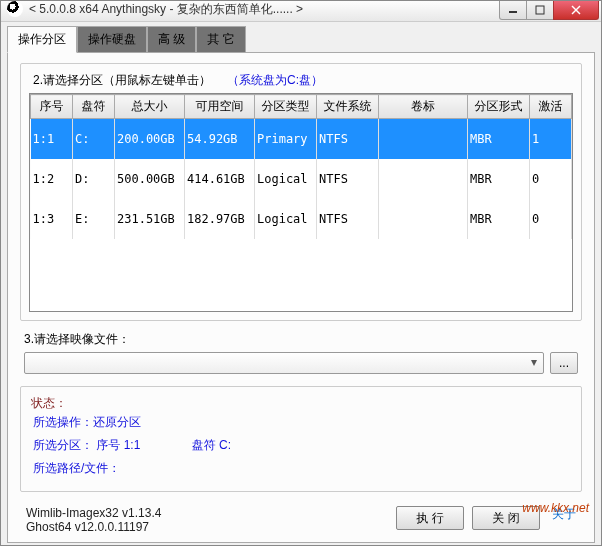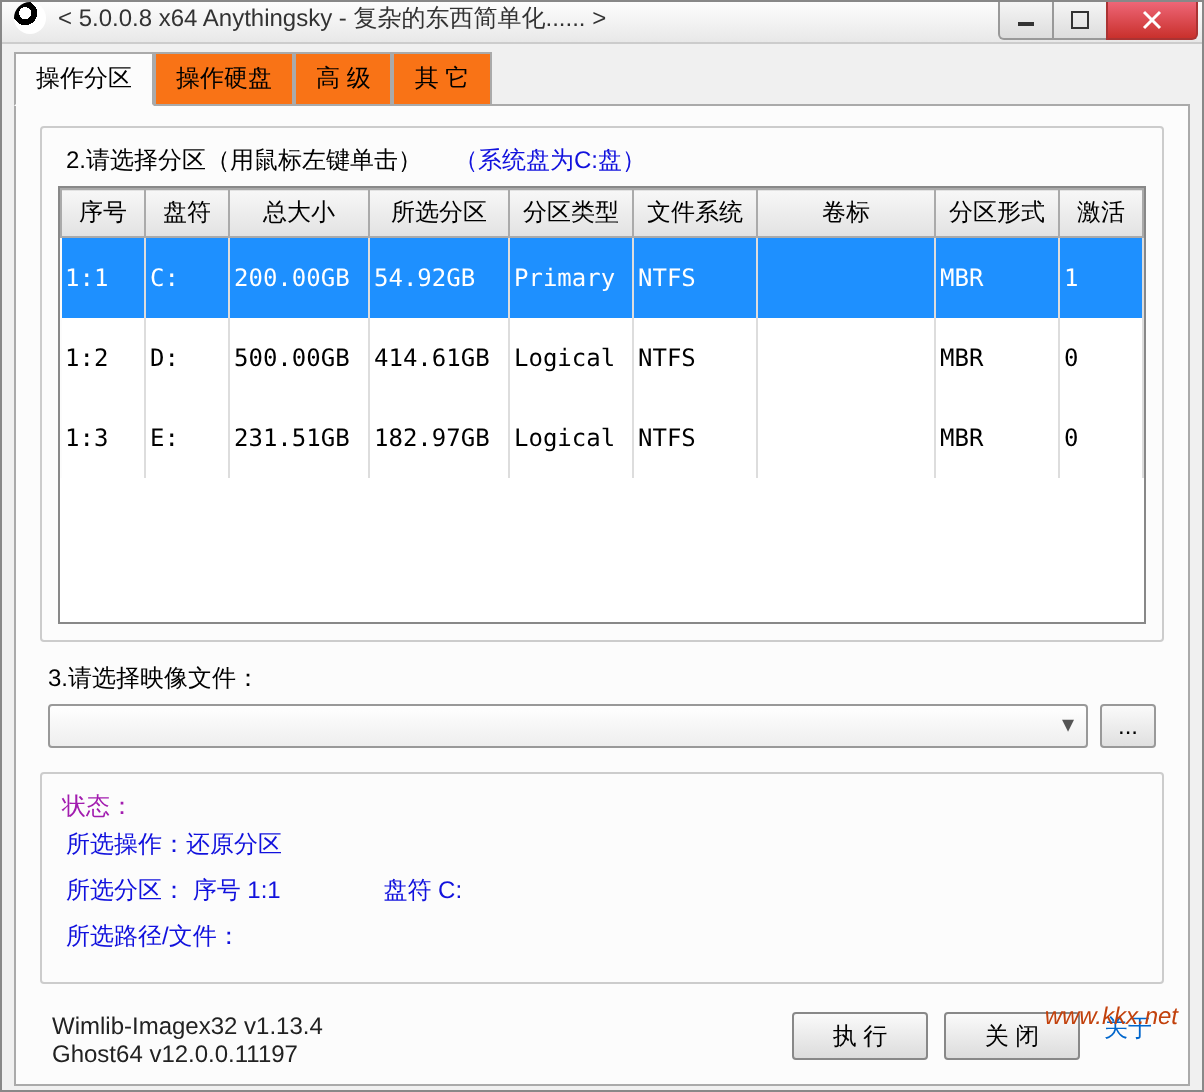--- a/index.html
+++ b/index.html
@@ -10,21 +10,21 @@
 .titlebar-text{flex:1;color:#333}
 .winbtns{display:flex;height:20px;margin-right:2px}
 .winbtn{width:28px;height:19px;border:1px solid #999;border-top:none;background:linear-gradient(#f5f5f5,#ddd);display:flex;align-items:center;justify-content:center;margin-left:-1px;color:#444}
 .winbtn.max{width:28px}
 .winbtn.close{width:46px;background:linear-gradient(#e67,#c9302c);color:#fff;border-color:#a33;border-radius:0 0 3px 0}
 .winbtn.min{border-radius:0 0 0 3px}
 .wrap{flex:1;display:flex;flex-direction:column;padding:4px 6px 6px}
 .tabs{display:flex;margin-bottom:-1px}
 .tab{padding:4px 10px;border:1px solid #aaa;background:#eee;margin-right:0;position:relative;cursor:pointer}
 .tab.active{background:#fcfcfc;border-bottom-color:#fcfcfc;z-index:2}
-.tab:not(.active){border-bottom-color:#aaa;background:#f97316}
+.tab:not(.active){border-bottom-color:#aaa;background:#737373}
 .panel{flex:1;border:1px solid #aaa;background:#fcfcfc;padding:10px 12px 8px;display:flex;flex-direction:column;gap:8px;overflow:hidden}
 .step-label{margin:2px 0 4px 4px}
 .radio-row{display:flex;align-items:center;padding:0 8px 4px 16px}
 .radio-row label{display:flex;align-items:center;gap:4px;cursor:pointer}
 .radio-row .spacer{flex:1}
 .fieldset{border:1px solid #ccc;border-radius:2px;padding:8px 8px}
 .sel-hint{color:#11d;margin-left:16px}
 .sel-line{display:flex;align-items:center;margin:0 4px 4px}
 .table-wrap{border:1px solid #888}
 table{width:100%;border-collapse:collapse;table-layout:fixed}
@@ -32,21 +32,21 @@
 td{border-right:1px solid #ddd;padding:13px 2px;text-align:left;font-family:Consolas,"SimSun",monospace}
 tr.sel td{background:#1e90ff;color:#fff}
 tr:not(.sel) td{background:#fff}
 .table-pad{height:72px;background:#fff}
 .img-row{display:flex;gap:6px;align-items:center;padding:0 4px 4px}
 .combo{flex:1;height:22px;border:1px solid #999;background:linear-gradient(#fff,#eee);border-radius:2px;position:relative}
 .combo::after{content:"▾";position:absolute;right:6px;top:2px;color:#555}
 .browse{width:28px;height:22px;border:1px solid #999;background:linear-gradient(#fafafa,#e0e0e0);border-radius:2px;text-align:center;line-height:18px}
 .status-box{border:1px solid #ccc;border-radius:2px;padding:8px 10px;background:#fcfcfc}
 .status-box .sline{color:#11d;margin:2px 0 6px 2px}
-.status-box .label{color:#a21caf;margin-bottom:0}
+.status-box .label{color:#7f1d1d;margin-bottom:0}
 .footer{display:flex;padding:6px 6px 0}
 .footer .ver{line-height:14px;color:#222}
 .footer .gap{flex:1}
 .btn{min-width:68px;height:24px;border:1px solid #888;background:linear-gradient(#fafafa,#dcdcdc);border-radius:2px;margin-left:8px;cursor:pointer}
 .link{color:#06c;margin-left:12px;cursor:pointer}
 .wm{position:absolute;right:12px;bottom:30px;color:#c2410c;font-style:italic;pointer-events:none}
 .window{position:relative}
 input[type=radio]{margin:0}
 </style>
 </head>
@@ -104,21 +104,21 @@
                 <col style="width:62px">
                 <col>
                 <col style="width:62px">
                 <col style="width:42px">
               </colgroup>
             <thead>
                 <tr>
               <th>序号</th>
               <th>盘符</th>
               <th>总大小</th>
-              <th>所选分区</th>
+              <th>可用空间</th>
               <th>分区类型</th>
               <th>文件系统</th>
               <th>卷标</th>
               <th>分区形式</th>
               <th>激活</th>
             </tr>
               </thead>
             <tbody id="tb">
                 <tr class="sel">
                   <td>1:1</td>

